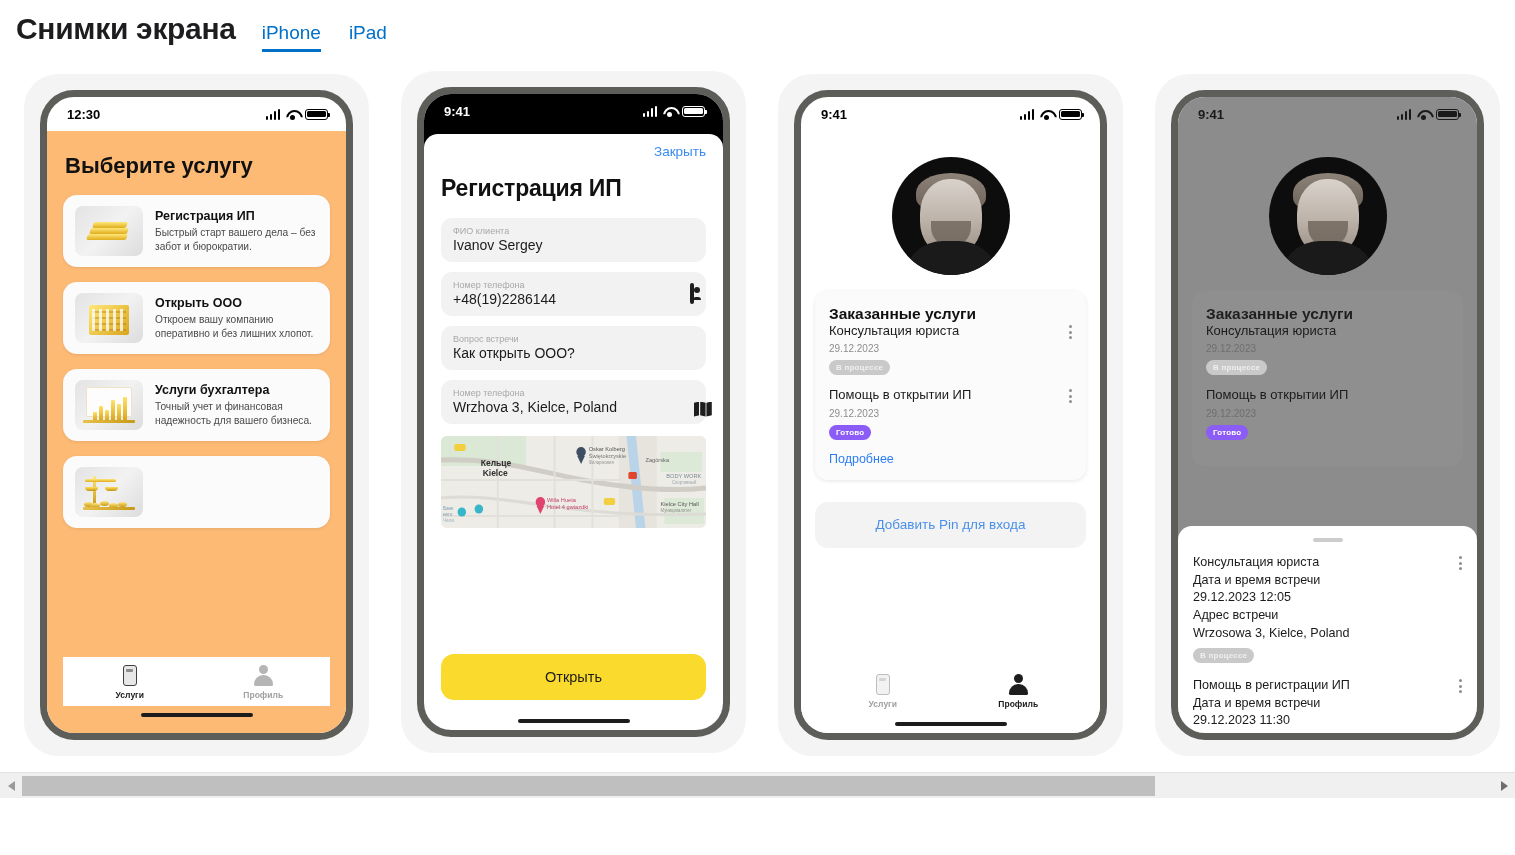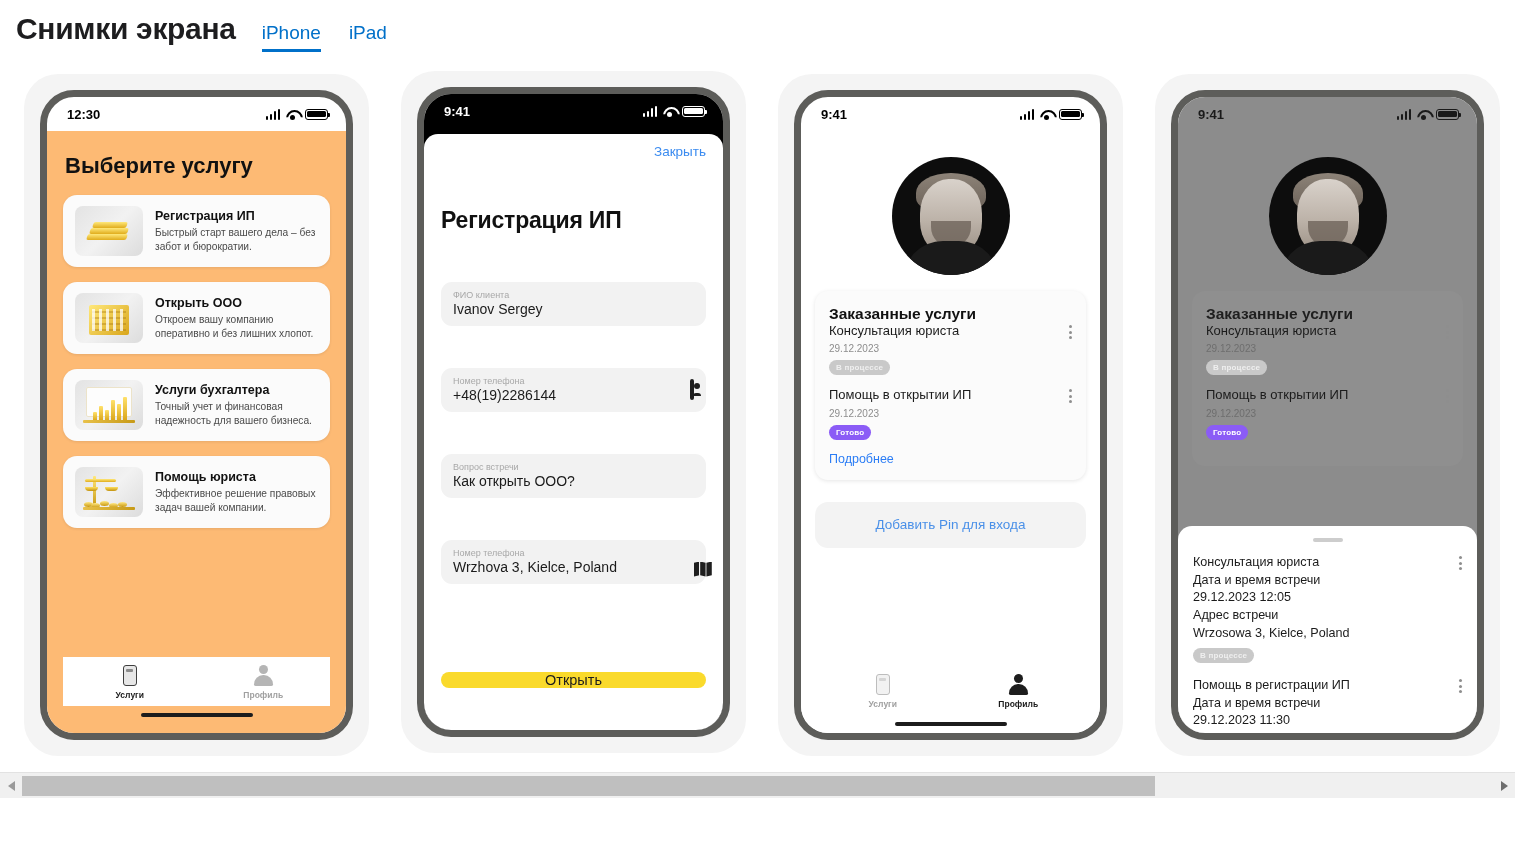--- a/index.html
+++ b/index.html
@@ -222,21 +222,21 @@
   }
   .homebar span { display:block; width:112px; height:4px; border-radius:3px; background:#8b8b8b; }
   .homebar.onwhite span { background:#1c1c1c; }
 
   
   .s2-wrap { background:#000; height:100%; position:relative; }
   .sheet {
     position:absolute; left:0; right:0; top:6px; bottom:0;
     background:#fff; border-radius: 14px 14px 0 0;
     padding: 10px 17px 0 17px;
-    display:flex; flex-direction:column;gap:32px;
+    display:flex; flex-direction:column;
   }
   .sheet-top { display:flex; justify-content:flex-end; }
   .close-link { color:#3a8bf0; font-size:13.5px; cursor:pointer; }
   .s2-title { font-size: 23px; font-weight:bold; color:#111; margin: 16px 0 16px 0; letter-spacing:-.2px; }
   .field {
     background:#f2f2f2; border-radius:11px;
     padding: 8px 12px 9px 12px; margin-bottom: 10px;
     position:relative; display:flex; align-items:center;
   }
   .field .fcol { flex:1 1 auto; min-width:0; }
@@ -449,24 +449,20 @@
                   <span class="slab" style="left:10px;top:12px;width:31px;height:2.5px;transform:none;"></span>
                   <span class="pan" style="left:10px;top:20px;"></span>
                   <span class="pan" style="left:30px;top:20px;"></span>
                   <span class="coin" style="left:9px;bottom:10px;"></span>
                   <span class="coin" style="left:16px;bottom:9px;"></span>
                   <span class="coin" style="left:25px;bottom:11px;"></span>
                   <span class="coin" style="left:34px;bottom:9px;"></span>
                   <span class="coin" style="left:43px;bottom:10px;"></span>
                   <span class="floor"></span>
                 </span>
-              </div>
-              <div class="svc-text">
-                <div class="svc-name">Помощь юриста</div>
-                <div class="svc-desc">Эффективное решение правовых задач вашей компании.</div>
               </div>
             </div>
 
             <div class="tabbar">
               <div class="tabitem active">
                 <span class="ico-services"></span>
                 <span class="tlabel">Услуги</span>
               </div>
               <div class="tabitem inactive">
                 <span class="ico-profile"></span>

